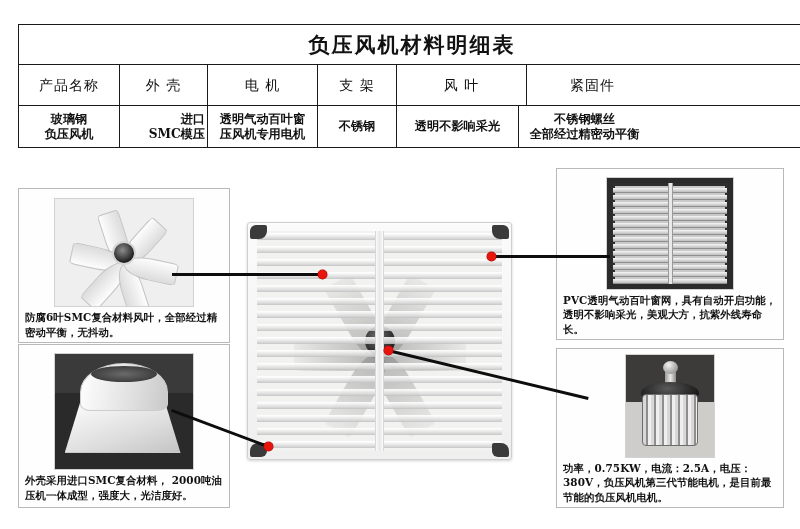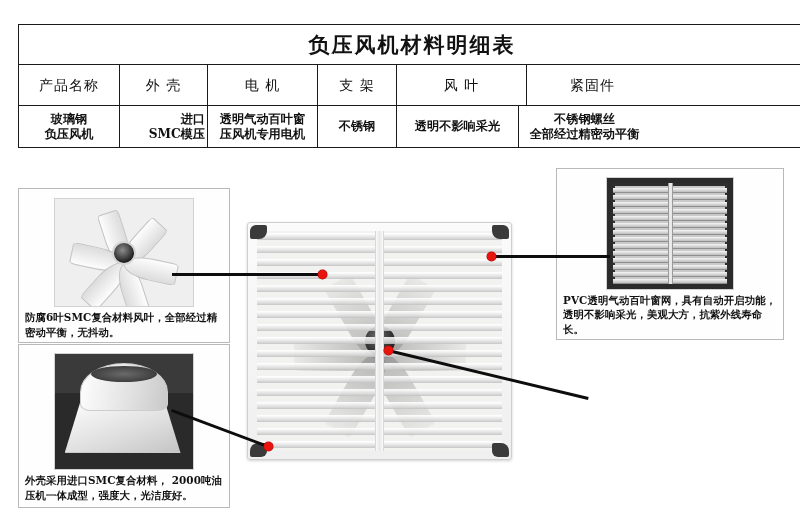--- a/index.html
+++ b/index.html
@@ -363,14 +363,24 @@
           <div class="lv-slat" style="top: 80px;"></div>
           <div class="lv-slat" style="top: 87px;"></div>
           <div class="lv-slat" style="top: 94px;"></div>
           <div class="lv-slat" style="top: 101px;"></div>
         </div>
       <div class="lv-mull"></div>
     </div>
     <div class="caption">PVC透明气动百叶窗网，具有自动开启功能，透明不影响采光，美观大方，抗紫外线寿命长。</div>
   </div>
 
+  <div class="panel" id="panel-motor">
+    <div class="panel-photo">
+      <div class="ph" style="background:linear-gradient(180deg,#3d3b39 0 46%,#cfcdc9 46% 100%)"></div>
+      <div class="mt-shaft"></div>
+      <div class="mt-cap"></div>
+      <div class="mt-top"></div>
+      <div class="mt-body"></div>
+    </div>
+    <div class="caption">功率，0.75KW，电流：2.5A，电压：380V，负压风机第三代节能电机，是目前最节能的负压风机电机。</div>
+  </div>
 
 </div>
 
 </body></html>

